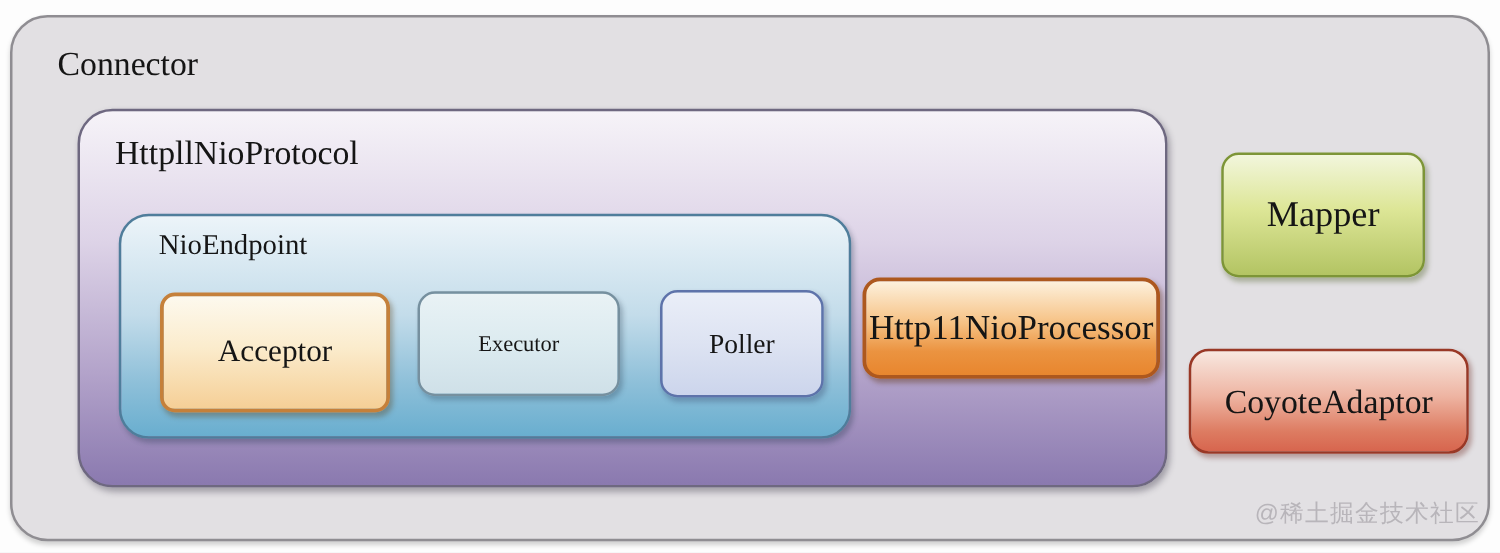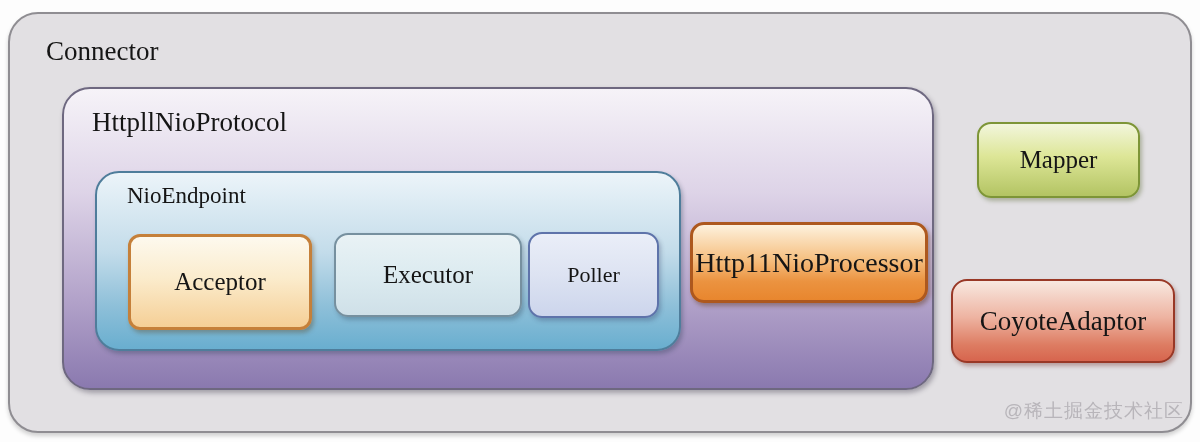--- a/index.html
+++ b/index.html
@@ -82,26 +82,26 @@
     left: 31px; top: 61px;
     width: 184px; height: 96px;
     background: linear-gradient(180deg, #fdf9ee 0%, #fbeccd 45%, #f5cf96 100%);
     border: 3px solid #c5803a;
     border-radius: 12px;
     box-shadow: 2px 3px 4px rgba(90,60,20,0.35);
     font-size: 25px;
   }
   .executor {
     left: 237px; top: 60px;
-    width: 188px; height: 84px;
+    width: 162px; height: 84px;
     background: linear-gradient(180deg, #e9f2f5 0%, #dcebf0 50%, #cfe0e8 100%);
     border: 2px solid #76909f;
     border-radius: 14px;
     box-shadow: 2px 3px 4px rgba(40,60,80,0.3);
-    font-size: 25px;
+    font-size: 18px;
   }
   .poller {
     left: 431px; top: 59px;
     width: 131px; height: 86px;
     background: linear-gradient(180deg, #eaeef8 0%, #dde3f2 50%, #ccd5ec 100%);
     border: 2px solid #5e73aa;
     border-radius: 14px;
     box-shadow: 2px 3px 4px rgba(45,55,95,0.3);
     font-size: 22px;
   }
@@ -113,26 +113,26 @@
     background: linear-gradient(180deg, #fdf1dd 0%, #f6c183 45%, #eb9340 75%, #e8862e 100%);
     border: 3px solid #ad581e;
     border-radius: 14px;
     box-shadow: 2px 3px 4px rgba(90,45,10,0.4);
     font-size: 28px;
   }
 
   
   .mapper {
     left: 967px; top: 108px;
-    width: 163px; height: 76px;
+    width: 163px; height: 100px;
     background: linear-gradient(180deg, #f2f6dc 0%, #dde697 45%, #b3c463 100%);
     border: 2px solid #7d9537;
     border-radius: 14px;
     box-shadow: 2px 3px 4px rgba(70,85,25,0.35);
-    font-size: 25px;
+    font-size: 29px;
   }
 
   
   .coyote {
     left: 941px; top: 265px;
     width: 224px; height: 84px;
     background: linear-gradient(180deg, #f8e8e0 0%, #eeb4a2 45%, #dd7c62 80%, #d7654e 100%);
     border: 2px solid #993826;
     border-radius: 16px;
     box-shadow: 2px 3px 4px rgba(100,30,20,0.35);

